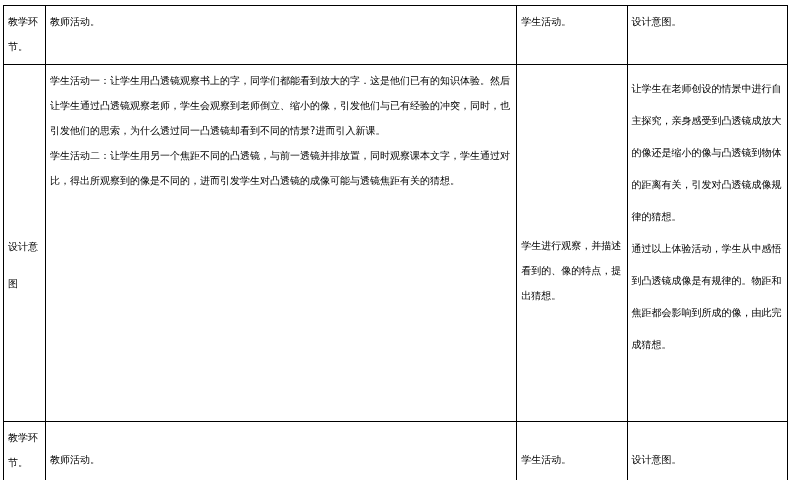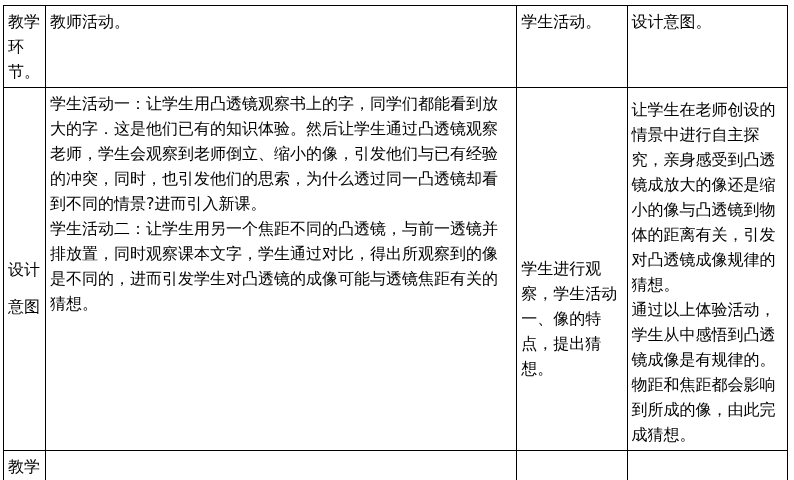--- a/index.html
+++ b/index.html
@@ -25,21 +25,21 @@
     left: 3px;
     top: 5px;
     width: 785px;
     border-collapse: collapse;
     table-layout: fixed;
   }
   table.doc-table td {
     border: 1px solid #000000;
     vertical-align: top;
     padding: 3px 4px 3px 4px;
-    font-size: 16px;
+    font-size: 10px;
     line-height: 25px;
     font-family: "DejaVu Sans", sans-serif;
   }
   .col-a { width: 42px; }
   .col-b { width: 470px; }
   .col-c { width: 110px; }
   .col-d { width: 160px; }
 
   .cell-text {
     display: block;
@@ -64,21 +64,22 @@
     padding-top: 165px;
     line-height: 25px;
   }
   .foot-pad {
     display: block;
     padding-top: 22px;
   }
   .designcol-text {
     display: block;
     padding-top: 6px;
-    line-height: 25px;
+    line-height: 32px;
+    font-family: Liberation Mono, monospace;
   }
 </style>
 </head>
 <body>
 
 <div class="page">
   <table class="doc-table">
     <colgroup>
       <col class="col-a">
       <col class="col-b">
@@ -102,21 +103,21 @@
       </tr>
       <tr class="row-main">
         <td>
           <span class="cell-text mid-label">设计意图</span>
         </td>
         <td>
           <span class="cell-text">学生活动一：让学生用凸透镜观察书上的字，同学们都能看到放大的字．这是他们已有的知识体验。然后让学生通过凸透镜观察老师，学生会观察到老师倒立、缩小的像，引发他们与已有经验的冲突，同时，也引发他们的思索，为什么透过同一凸透镜却看到不同的情景?进而引入新课。
 学生活动二：让学生用另一个焦距不同的凸透镜，与前一透镜并排放置，同时观察课本文字，学生通过对比，得出所观察到的像是不同的，进而引发学生对凸透镜的成像可能与透镜焦距有关的猜想。</span>
         </td>
         <td>
-          <span class="cell-text midcol-text">学生进行观察，学生活动一、像的特点，提出猜想。</span>
+          <span class="cell-text midcol-text">学生进行观察，并描述看到的、像的特点，提出猜想。</span>
         </td>
         <td>
           <span class="cell-text designcol-text">让学生在老师创设的情景中进行自主探究，亲身感受到凸透镜成放大的像还是缩小的像与凸透镜到物体的距离有关，引发对凸透镜成像规律的猜想。
 通过以上体验活动，学生从中感悟到凸透镜成像是有规律的。物距和焦距都会影响到所成的像，由此完成猜想。</span>
         </td>
       </tr>
       <tr class="row-foot">
         <td>
           <span class="cell-text label-stack">教学环节。</span>
         </td>

